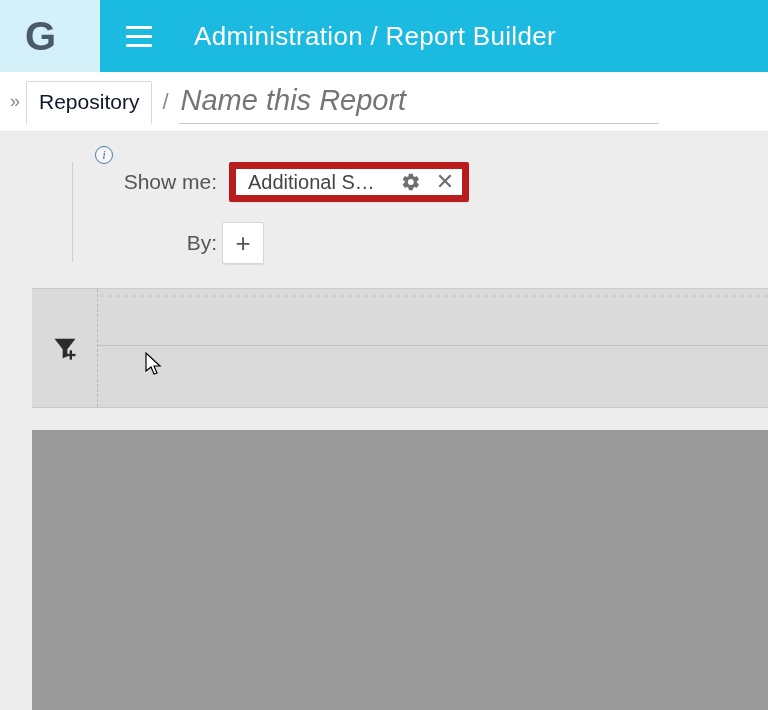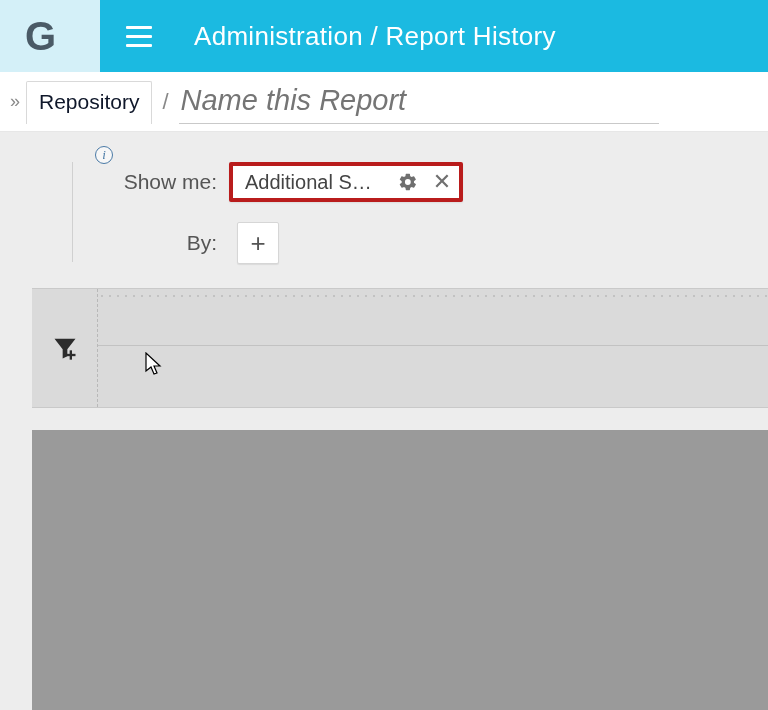--- a/index.html
+++ b/index.html
@@ -171,21 +171,21 @@
   }
   .showme-label {
     font-size: 21px;
     color: #555;
     margin-left: 32px;
     width: 98px;
     text-align: right;
   }
   .chip {
     background: #fff;
-    border: 4px solid #b91c1c;
+    border: 7px solid #b91c1c;
     border-radius: 2px;
     display: flex;
     align-items: center;
     height: 40px;
     box-shadow: 0 1px 2px rgba(0,0,0,0.07);
   }
   .chip-text {
     font-size: 20px;
     color: #444;
     padding: 0 10px 0 12px;
@@ -201,21 +201,21 @@
     justify-content: center;
     color: #6b6b6b;
     cursor: pointer;
   }
   .gear-svg { width: 20px; height: 20px; fill: #6f6f6f; }
   .close-x { font-size: 22px; color: #6f6f6f; line-height: 1; }
 
   .by-row {
     display: flex;
     align-items: center;
-    gap: 20px;
+    gap: 5px;
   }
   .by-label {
     font-size: 21px;
     color: #555;
     width: 130px;
     text-align: right;
   }
   .add-btn {
     width: 42px; height: 42px;
     background: #fff;
@@ -291,21 +291,21 @@
 <div class="topbar">
   <div class="logo-wrap">
     <div class="logo-bg"></div>
     <div class="logo-letter">G</div>
   </div>
   <div class="hamburger">
     <span></span>
       <span></span>
       <span></span>
   </div>
-  <div class="breadcrumb-top">Administration / Report History</div>
+  <div class="breadcrumb-top">Administration / Report Builder</div>
 </div>
 
 <div class="breadcrumb-row">
   <div class="chevrons">»</div>
   <div class="repo-tab">Repository</div>
   <div class="slash">/</div>
   <input class="name-input" placeholder="Name this Report" style="">
 </div>
 
 <div class="config-area">

